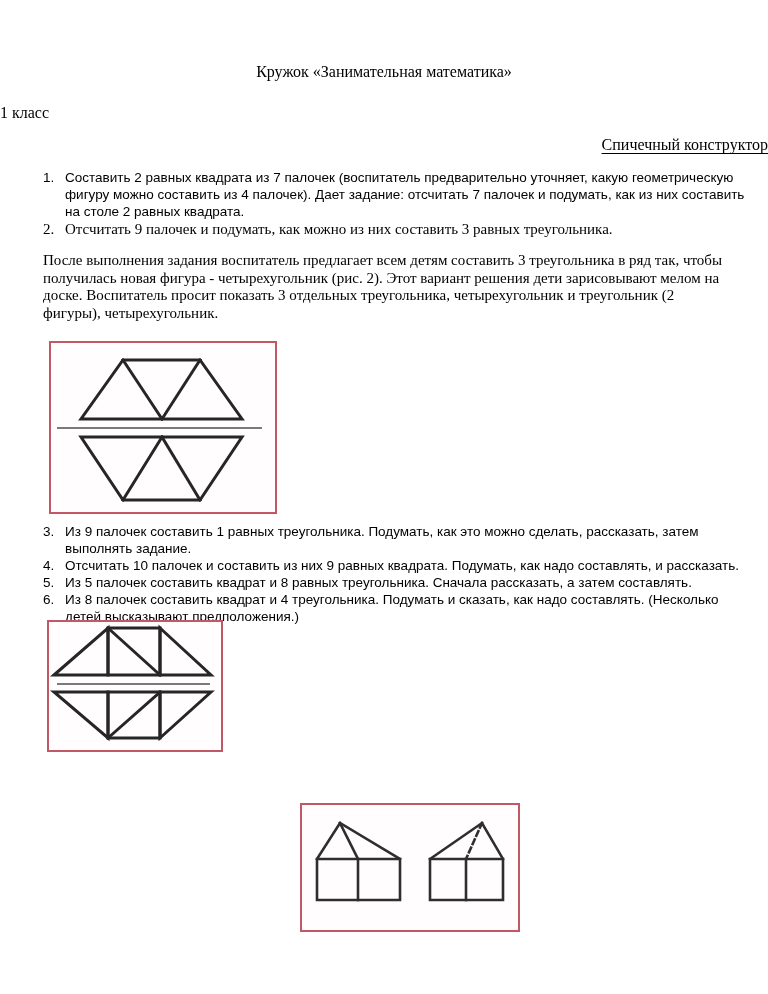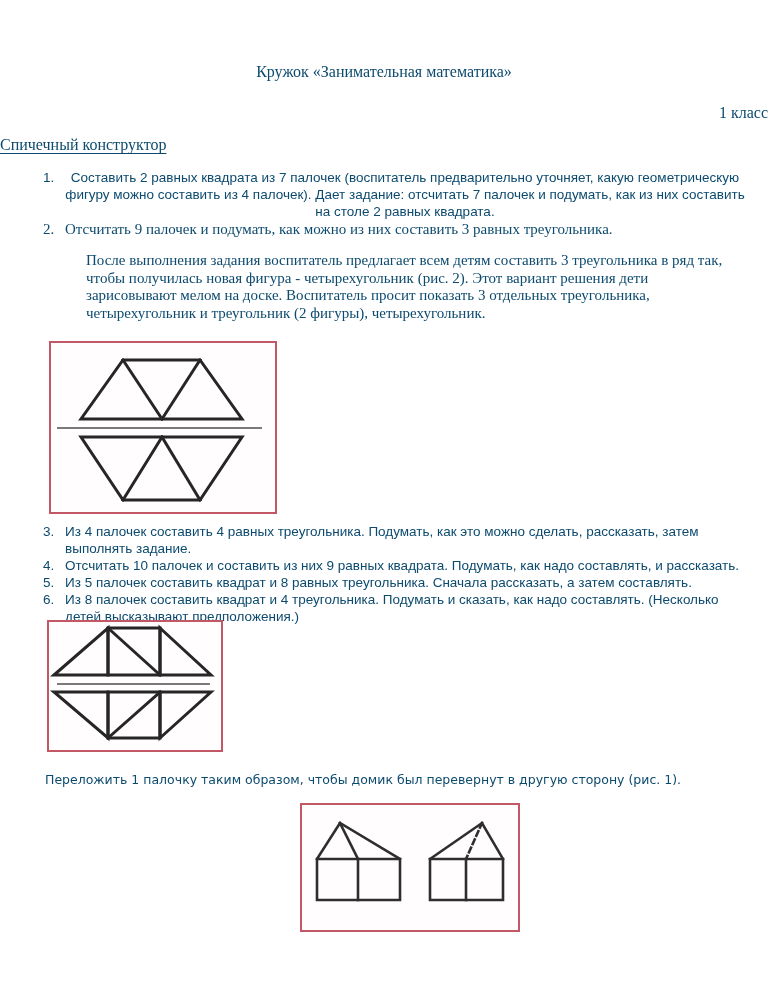--- a/index.html
+++ b/index.html
@@ -1,41 +1,41 @@
 <!DOCTYPE html>
 <html lang="ru"><head>
 <meta charset="utf-8">
 <style>
   html,body { margin:0; padding:0; background:#ffffff; }
   .page {
     position:relative; width:768px; height:994px; background:#ffffff;
-    font-family:"Liberation Sans", sans-serif; color:#0c4a6e; overflow:hidden;
+    font-family:"Liberation Sans", sans-serif; color:#000000; overflow:hidden;
   }
   .abs { position:absolute; }
   .serif { font-family:"Liberation Serif", serif; }
 
   .title    { top:62px;  left:0; right:0; text-align:center; font-size:16px; line-height:20px; }
-  .subtitle { top:103px; left:0; right:0; text-align:right; font-size:16px; line-height:20px; }
-  .section  { top:135px; left:0; right:0; text-align:left; font-size:16px; line-height:20px;
-              text-decoration:underline; text-underline-offset:3px; }
+  .subtitle { top:103px; left:0; right:0; text-align:left; font-size:16px; line-height:20px; }
+  .section  { top:135px; left:0; right:0; text-align:right; font-size:16px; line-height:20px;
+              text-decoration:underline; text-underline-offset:3px;padding-left:37px; }
 
   .li { display:flex; left:43px; right:23px; font-size:13.5px; line-height:17px; }
   .li .num { flex:0 0 22px; }
   .li .txt { flex:1 1 auto; }
   .li.serif-item { font-family:"Liberation Serif", serif; font-size:15px; }
-  .txt.center { text-align:center; }
+  .txt.center { }
 
   .item1 { top:169px; }
   .item2 { top:221px; }
   .item3 { top:523px; }
   .item4 { top:557px; }
   .item5 { top:574px; }
   .item6 { top:591px; }
 
-  .para { top:252px; left:43px; right:38px; font-size:15px; line-height:17.5px;margin-left:43px; }
+  .para { top:252px; left:43px; right:38px; font-size:15px; line-height:17.5px; }
 
   .closing { top:772px; left:45px; right:30px;
              font-family:"DejaVu Sans", sans-serif; font-size:12.5px; line-height:16px; }
 
   .figbox { position:absolute; box-sizing:border-box; border:2px solid #c25765; background:#fffdfd; }
   .fig1 { top:341px; left:49px;  width:228px; height:173px; }
   .fig2 { top:620px; left:47px;  width:176px; height:132px; }
   .fig3 { top:803px; left:300px; width:220px; height:129px; }
   .figbox svg { display:block; width:100%; height:100%; }
 
@@ -75,21 +75,21 @@
       <g>
         <path class="shape" d="M30 94 L191 94 L149 157 L72 157 Z"></path>
         <path class="shape" d="M111 94 L72 157"></path>
         <path class="shape" d="M111 94 L149 157"></path>
       </g>
     </svg>
   </div>
 
   <div class="abs li item3">
     <span class="num">3.</span>
-    <div class="txt">Из 4 палочек составить 4 равных треугольника. Подумать, как это можно сделать, рассказать, затем выполнять задание.</div>
+    <div class="txt">Из 9 палочек составить 1 равных треугольника. Подумать, как это можно сделать, рассказать, затем выполнять задание.</div>
   </div>
   <div class="abs li item4">
     <span class="num">4.</span>
     <div class="txt">Отсчитать 10 палочек и составить из них 9 равных квадрата. Подумать, как надо составлять, и рассказать.</div>
   </div>
   <div class="abs li item5">
     <span class="num">5.</span>
     <div class="txt">Из 5 палочек составить квадрат и 8 равных треугольника. Сначала рассказать, а затем составлять.</div>
   </div>
   <div class="abs li item6">
@@ -108,21 +108,20 @@
       <path class="divider" d="M8 62 L161 62"></path>
       <g>
         <path class="shape" d="M5 70 L59 70 L59 116 Z"></path>
         <path class="shape" d="M59 70 L111 70 L111 116 L59 116 Z"></path>
         <path class="shape" d="M59 116 L111 70"></path>
         <path class="shape" d="M111 70 L162 70 L111 116 Z"></path>
       </g>
     </svg>
   </div>
 
-  <div class="abs closing">Переложить 1 палочку таким образом,  чтобы домик был перевернут в другую сторону (рис. 1).</div>
 
   <div class="figbox fig3">
     <svg viewBox="0 0 216 125" preserveAspectRatio="none">
       <g>
         <path class="shape25" d="M15 54 L98 54 L98 95 L15 95 Z"></path>
         <path class="shape25" d="M56 54 L56 95"></path>
         <path class="shape25" d="M15 54 L38 18 L98 54"></path>
         <path class="shape25" d="M38 18 L56 54"></path>
       </g>
       <g>

